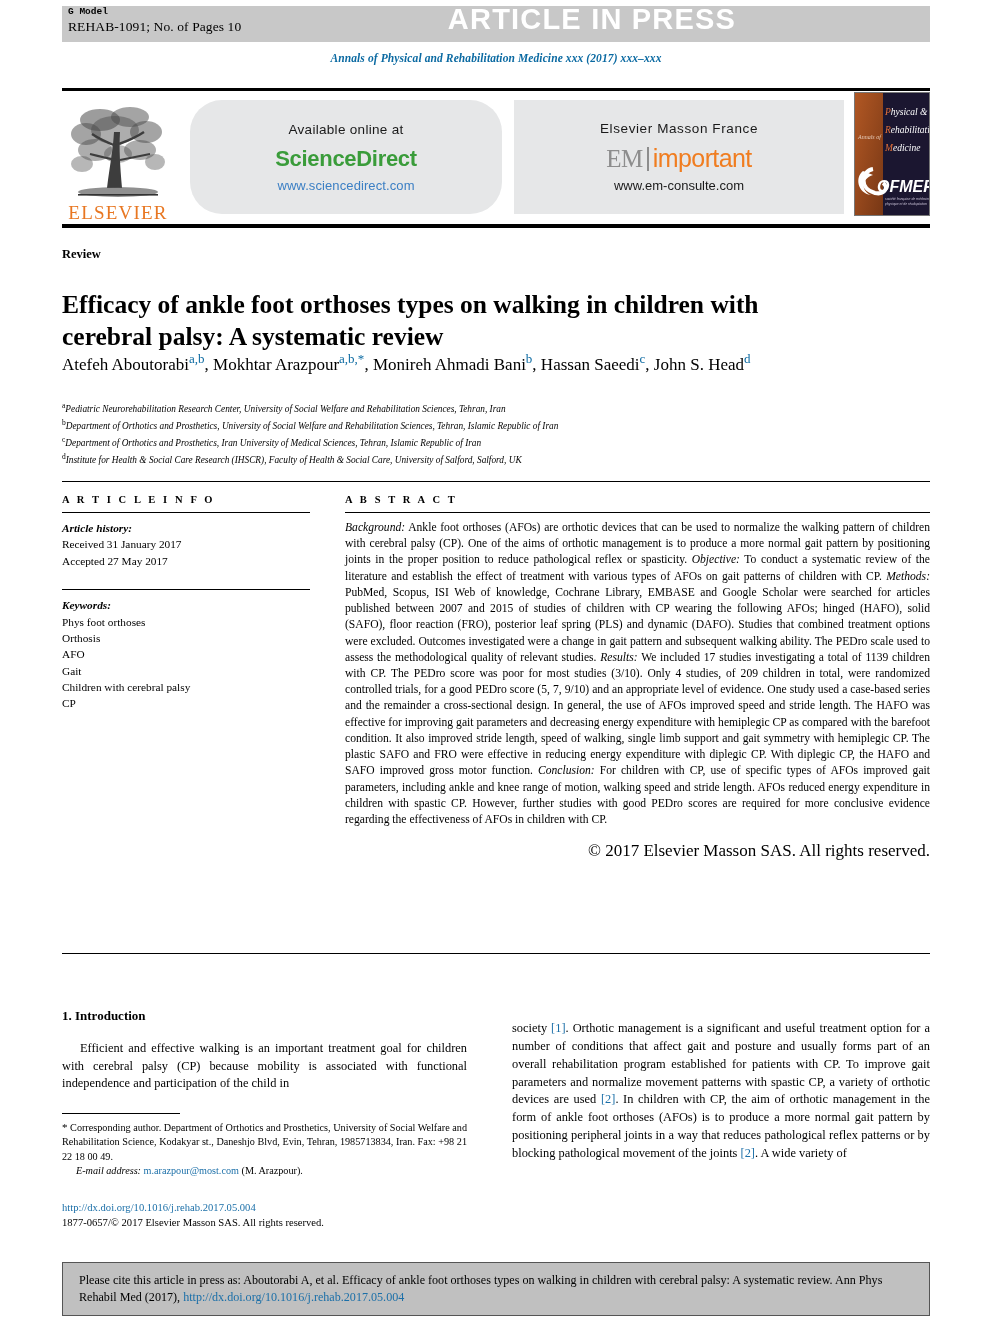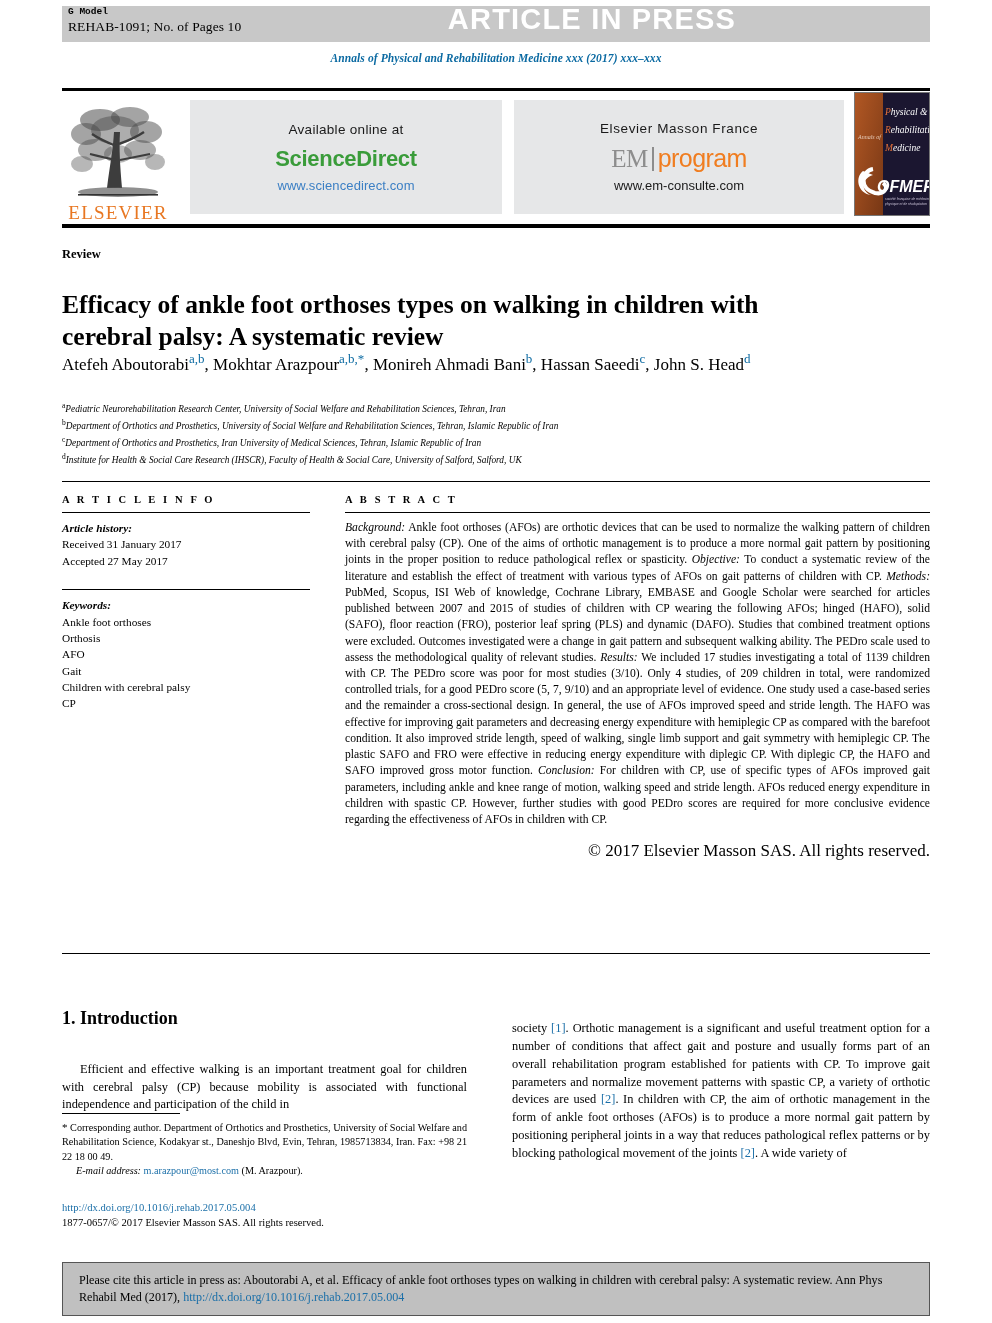--- a/index.html
+++ b/index.html
@@ -64,21 +64,21 @@
   .tree { width:96px; height:100px; display:block; }
   .elsevier-word {
     font-family:"Liberation Serif", serif;
     font-size:19px; letter-spacing:1.2px; color:#E87722; line-height:1;
     margin-top:1px;
   }
 
   .sd-panel {
     position:absolute; left:128px; top:8px; width:312px; height:114px;
     background:#e6e7e8;
-    display:flex; flex-direction:column; align-items:center; justify-content:center;
+    display:flex; flex-direction:column; align-items:center; justify-content:center;border-radius:32px;
   }
   .sd-avail {
     font-family:"Liberation Sans", sans-serif; font-size:13.5px; color:#1a1a1a;
     letter-spacing:.3px; margin-bottom:9px;
   }
   .sd-logo {
     font-family:"Liberation Sans", sans-serif; font-size:22px; font-weight:bold;
     color:#3a9c3a; letter-spacing:-.3px; margin-bottom:6px;
   }
   .sd-url {
@@ -167,22 +167,22 @@
   }
   .rule-info-bottom {
     position:absolute; left:62px; top:953px; width:285px; height:1px; background:#000;
   }
 
   
   .col-left  { position:absolute; left:62px;  top:1008px; width:405px; }
   .col-right { position:absolute; left:512px; top:1008px; width:418px; }
 
   .sec-head {
-    font-family:"Liberation Serif", serif; font-size:18px; font-weight:bold;
-    margin-bottom:32px;
+    font-family:"Liberation Serif", serif; font-size:13px; font-weight:bold;
+    margin-bottom:16px;
   }
   .para {
     font-family:"Liberation Serif", serif; font-size:12.4px; line-height:1.43;
     text-align:justify; text-indent:18px;
   }
   .para.noindent { text-indent:0; }
   .cite { color:#1b6fa8; }
 
   
   .foot-rule {
@@ -254,21 +254,21 @@
     <div class="sd-avail">Available online at</div>
     <div class="sd-logo">ScienceDirect</div>
     <div class="sd-url">www.sciencedirect.com</div>
   </div>
 
   <div class="em-panel">
     <div class="em-head">Elsevier Masson France</div>
     <div class="em-logo">
       <span class="em-em">EM</span>
       <span class="em-bar"></span>
-      <span class="em-consulte">program</span>
+      <span class="em-consulte">important</span>
     </div>
     <div class="em-url">www.em-consulte.com</div>
   </div>
 
   <div class="sofmer">
     <svg width="74" height="122" viewBox="0 0 74 122">
       <rect x="0" y="0" width="74" height="122" fill="#1b1630"></rect>
       <rect x="0" y="0" width="28" height="122" fill="#9c4a1c"></rect>
       <rect x="0" y="0" width="28" height="122" fill="url(#g1)"></rect>
       <defs>
@@ -309,21 +309,21 @@
   <div class="info-body">
     <div class="lead">Article history:</div>
     <div>Received 31 January 2017</div>
     <div>Accepted 27 May 2017</div>
   </div>
   <div class="info-gap"></div>
   <div class="hr-thin"></div>
   <div class="info-body">
     <div class="lead">Keywords:</div>
     <div id="keywords-list">
-        <div>Ankle foot orthoses</div>
+        <div>Phys foot orthoses</div>
         <div>Orthosis</div>
         <div>AFO</div>
         <div>Gait</div>
         <div>Children with cerebral palsy</div>
         <div>CP</div>
       </div>
   </div>
 </div>
 
 <div class="abs-col">

